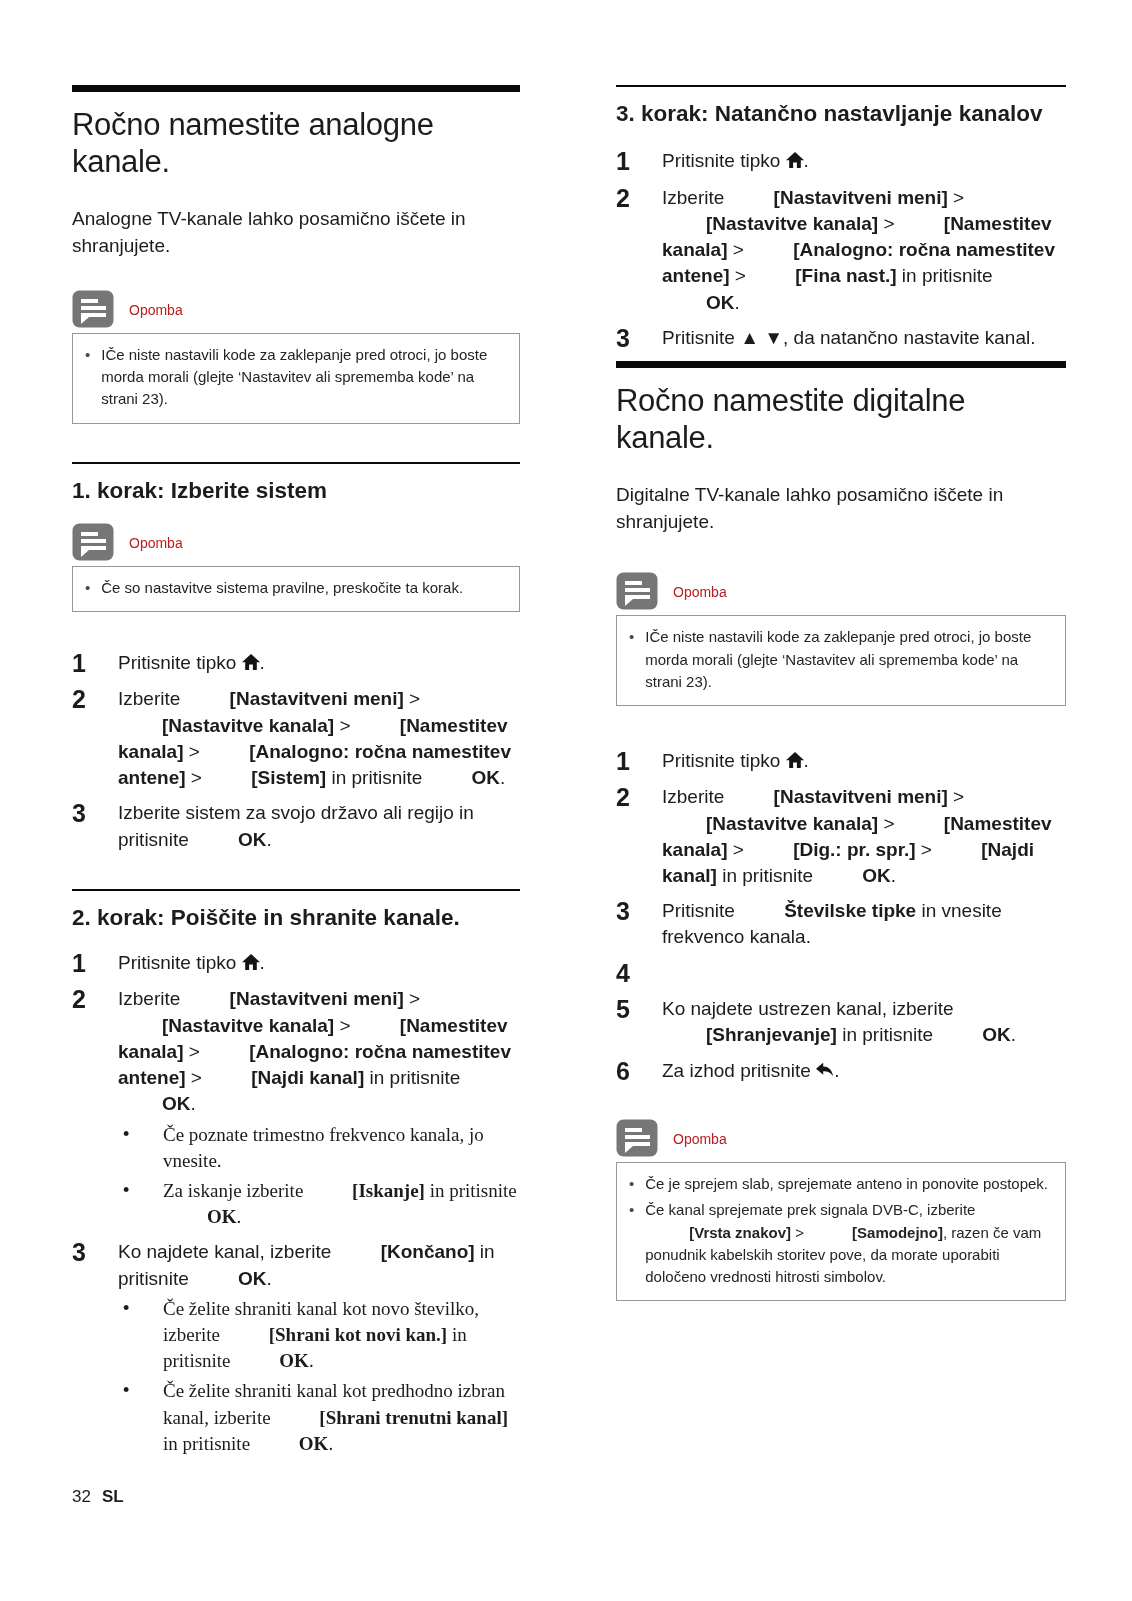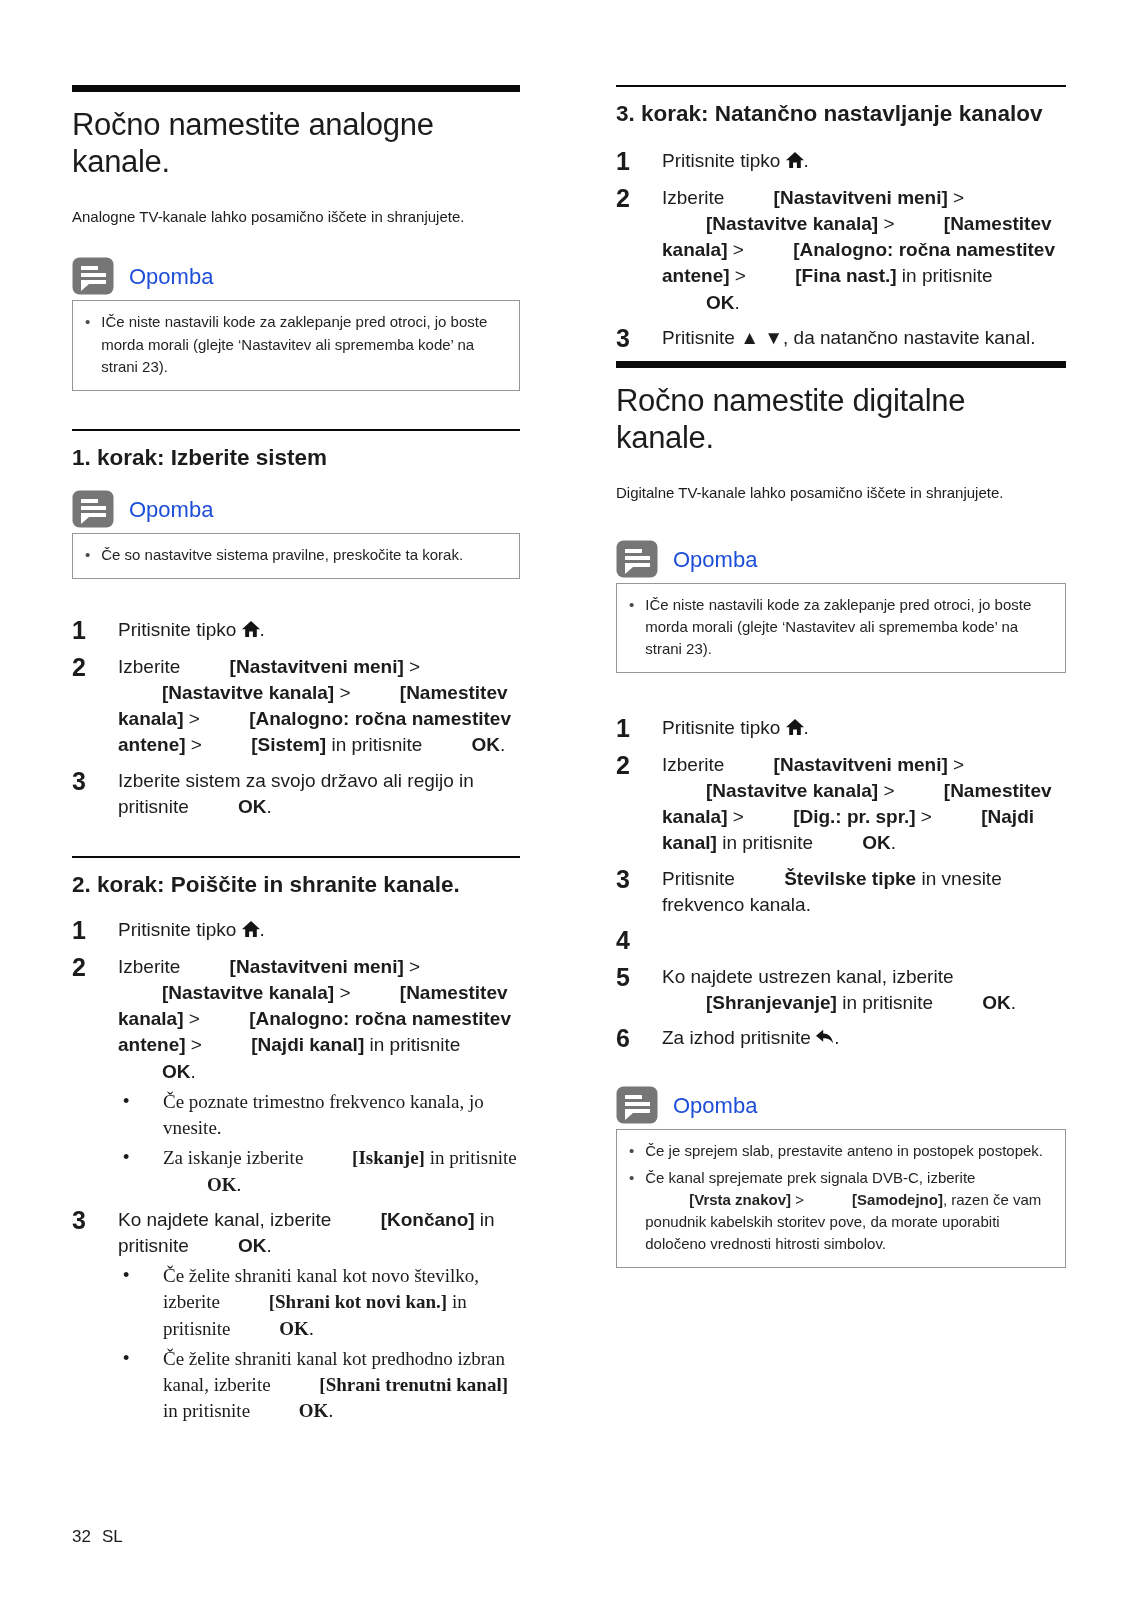--- a/index.html
+++ b/index.html
@@ -10,52 +10,52 @@
   }
   .col { position:absolute; top:85px; }
   .col-left  { left:72px;  width:448px; }
   .col-right { left:616px; width:450px; }
 
   .section-title {
     border-top:7px solid #0a0a0a; padding-top:15px;
     font-size:31px; font-weight:400; line-height:1.18;
     margin:0 0 26px 0; letter-spacing:-0.3px;
   }
-  .intro { font-size:15px; line-height:1.42; margin:0 0 30px 0; }
+  .intro { font-size:19px; line-height:1.42; margin:0 0 30px 0; }
 
   .korak-title {
     border-top:2px solid #0a0a0a; padding-top:13px;
     font-size:22.5px; font-weight:700; line-height:1.25;
     margin:0 0 18px 0;
   }
   .korak-section { margin-top:36px; }
 
   .note { margin:4px 0 38px 0; }
   .note-header { display:flex; align-items:center; gap:15px; margin-bottom:3px; }
   .note-icon svg { width:42px; height:40px; display:block; }
-  .note-label { font-size:22px; color:#1d4ed8; }
+  .note-label { font-size:14px; color:#b91c1c; }
   .note-box { border:1px solid #979797; padding:10px 14px 12px 12px; }
   .note-item { display:flex; gap:11px; font-size:15px; line-height:1.48; color:#242424; }
   .note-item + .note-item { margin-top:4px; }
   .note-dot { color:#4a4a4a; flex:0 0 auto; font-size:15px; line-height:1.48; }
 
   .steps { margin:0 0 6px 0; }
   .step { display:flex; margin-bottom:9px; }
   .step-num { flex:0 0 46px; font-size:25px; font-weight:700; line-height:1.1; }
   .step-body { flex:1; font-size:19px; line-height:1.38; }
   .b { font-weight:700;padding-left:44px; }
   .substep { display:flex; margin-top:4px; padding-left:5px; }
   .sub-dot { flex:0 0 40px; font-size:18px; }
   .sub-text { flex:1;font-family:Liberation Serif, serif; }
 
   .inline-icon { display:inline-block; vertical-align:-1px; line-height:0; }
   .inline-icon svg { width:18px; height:16px; }
 
   .footer { position:absolute; left:72px; top:1487px; font-size:17px; display:flex; gap:11px; align-items:baseline; }
-  .footer .lang { font-weight:400;margin-top:40px; }
+  .footer .lang { font-weight:700; }
 </style>
 </head>
 <body>
 
 <div class="page">
 
   <div class="col col-left">
     <h1 class="section-title">Ročno namestite analogne kanale.</h1>
     <p class="intro">Analogne TV-kanale lahko posamično iščete in shranjujete.</p>
 
@@ -267,21 +267,21 @@
               <rect x="9" y="16" width="25" height="4" fill="#ffffff"></rect>
               <rect x="9" y="23" width="25" height="4" fill="#ffffff"></rect>
               <polygon points="9,27 17,27 9,34" fill="#ffffff"></polygon>
             </svg>
           </span>
           <span class="note-label">Opomba</span>
         </div>
         <div class="note-box">
           <div class="note-item">
             <span class="note-dot">•</span>
-            <span><span>Če je sprejem slab, prestavite anteno in postopek postopek.</span></span>
+            <span><span>Če je sprejem slab, sprejemate anteno in ponovite postopek.</span></span>
           </div>
           <div class="note-item">
             <span class="note-dot">•</span>
             <span><span>Če kanal sprejemate prek signala DVB-C, izberite </span><span class="b">[Vrsta znakov]</span><span> &gt; </span><span class="b">[Samodejno]</span><span>, razen če vam ponudnik kabelskih storitev pove, da morate uporabiti določeno vrednosti hitrosti simbolov.</span></span>
           </div>
         </div>
       </div>
   </div>
 
   <div class="footer">

